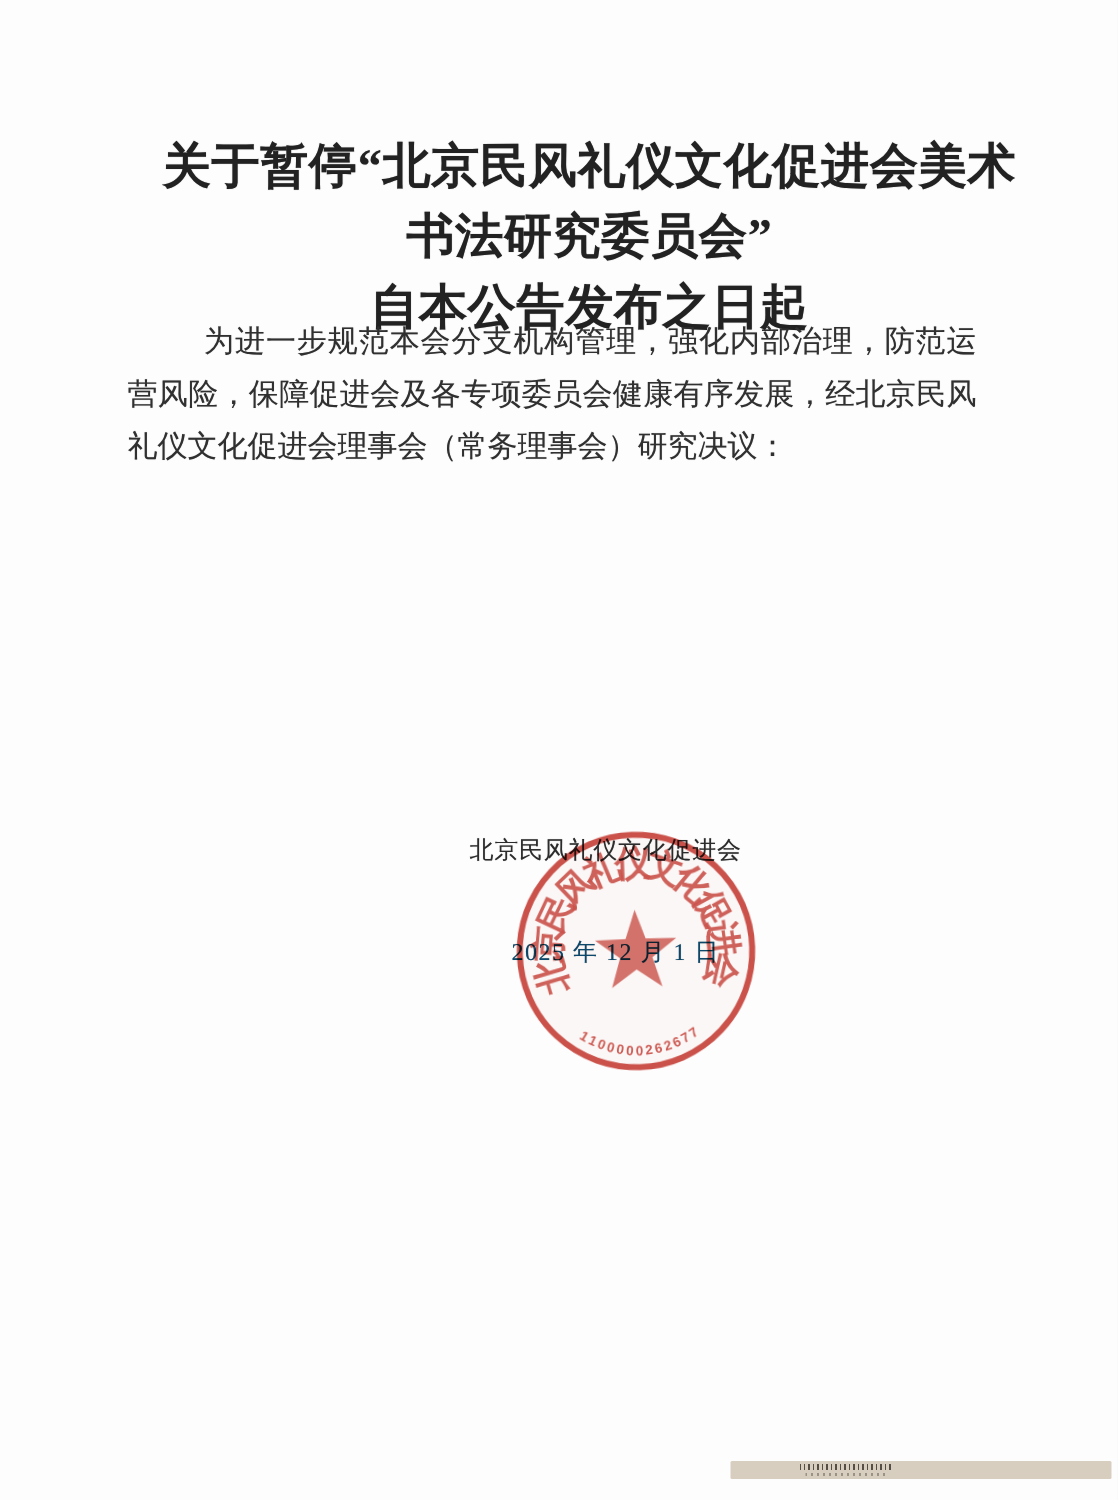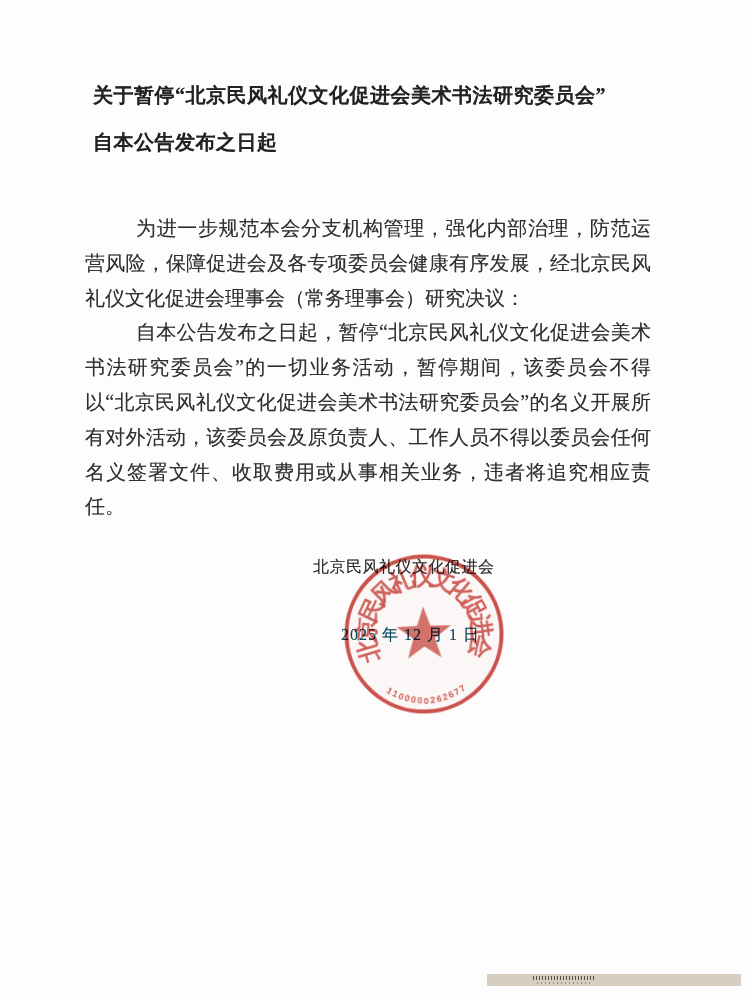--- a/index.html
+++ b/index.html
@@ -7,24 +7,25 @@
     width:745px;height:1000px;
     background:#f4f4f4;
     font-family:"Liberation Serif","DejaVu Serif",serif;
   }
   .page{
     position:relative;width:745px;height:1000px;overflow:hidden;
     background:var(--paper,#fdfdfd);
   }
   
   .doc-title{
-    position:absolute;left:93px;top:72px;width:600px;
-    font-size:20px;font-weight:bold;line-height:47px;
+    position:absolute;left:93px;top:87px;width:600px;
+    font-size:32px;font-weight:bold;line-height:47px;
     color:#222;letter-spacing:0.5px;
     text-shadow:0 0 0.6px rgba(40,40,40,.55);
+    text-align:center;
   }
   
   .doc-body{
     position:absolute;left:85px;top:183px;width:566px;
     font-size:20px;line-height:34.8px;color:var(--ink,#303030);
     text-align:justify;
     text-shadow:0 0 0.5px rgba(40,40,40,.45);
     margin-top:28px;
   }
   .doc-body p{margin:0;text-indent:2.55em;}
@@ -79,21 +80,20 @@
 
 <div class="page">
 
   <div class="doc-title">
     <div>关于暂停“北京民风礼仪文化促进会美术书法研究委员会”</div>
     <div>自本公告发布之日起</div>
   </div>
 
   <div class="doc-body">
     <p>为进一步规范本会分支机构管理，强化内部治理，防范运营风险，保障促进会及各专项委员会健康有序发展，经北京民风礼仪文化促进会理事会（常务理事会）研究决议：</p>
-    <p>自本公告发布之日起，暂停“北京民风礼仪文化促进会美术书法研究委员会”的一切业务活动，暂停期间，该委员会不得以“北京民风礼仪文化促进会美术书法研究委员会”的名义开展所有对外活动，该委员会及原负责人、工作人员不得以委员会任何名义签署文件、收取费用或从事相关业务，违者将追究相应责任。</p>
   </div>
 
   <div class="sig-name">北京民风礼仪文化促进会</div>
   <div class="sig-date">2025 年 12 月 1 日</div>
 
   <svg class="seal" id="seal-svg" viewBox="0 0 170 170" aria-hidden="true">
     <circle class="ring" cx="85" cy="85" r="77.5"></circle>
     <polygon class="star" points="85,57.5 91.7,76.8 112.1,77.2 95.8,89.5 101.8,109.1 85,97.4 68.2,109.1 74.2,89.5 57.9,77.2 78.3,76.8"></polygon>
     <g id="seal-ring-text">
         <text x="28.85897531901132" y="99.56658325650255" transform="rotate(-104.54545454545453 28.85897531901132 99.56658325650255)" class="seal-char">北</text>

